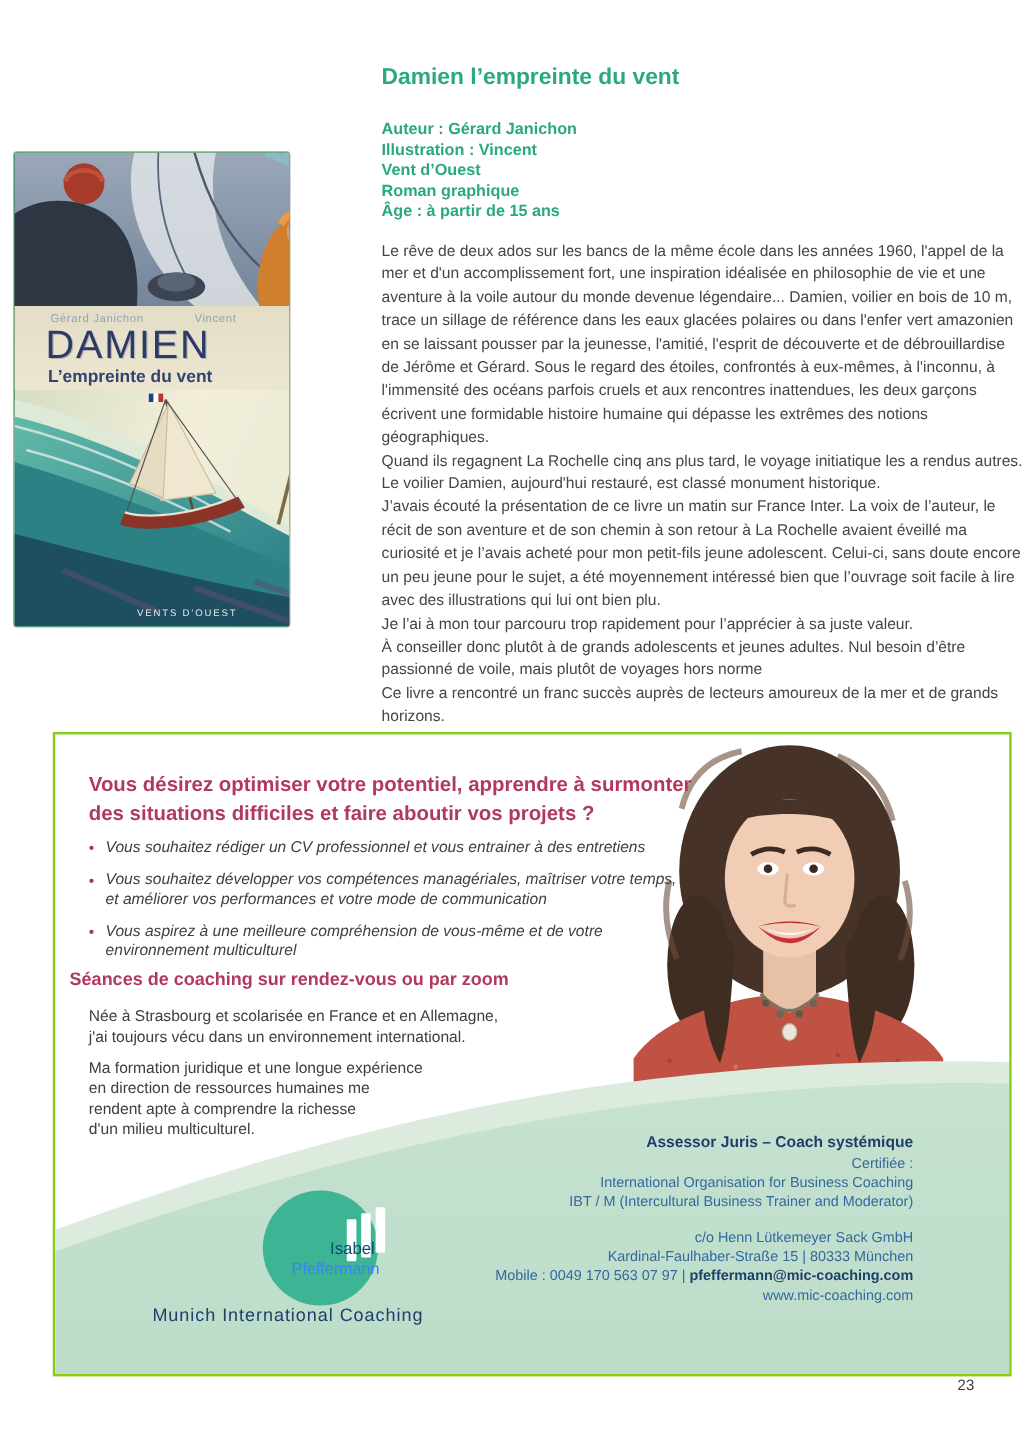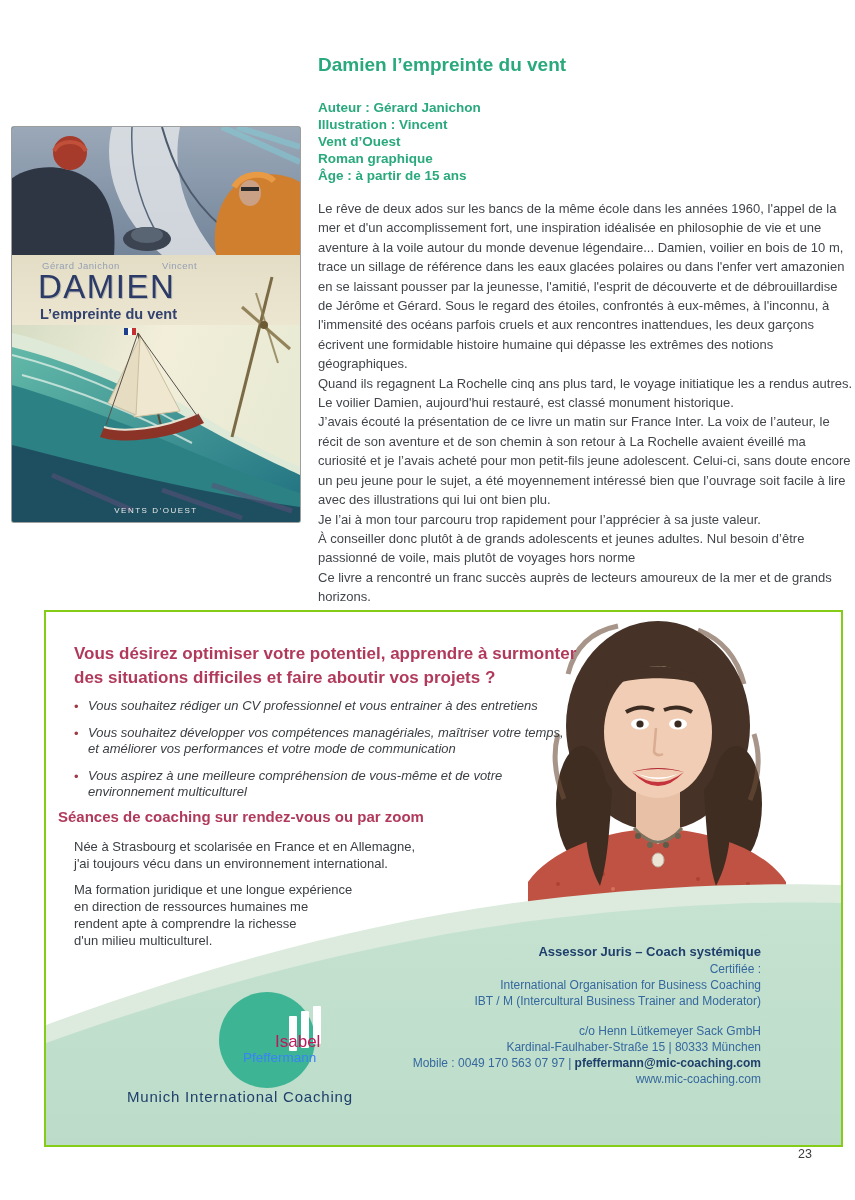--- a/index.html
+++ b/index.html
@@ -6,21 +6,21 @@
   .page{position:relative;width:855px;height:1200px;background:#ffffff;overflow:hidden;
         font-family:"Liberation Sans",sans-serif;color:#44484c;border-radius:29px;}
 
   
   .review-title{position:absolute;left:318px;top:54px;font-size:19px;font-weight:bold;color:#29a97c;}
   .book-meta{position:absolute;left:318px;top:99px;font-size:13.5px;font-weight:bold;color:#29a97c;line-height:17px;}
   .review-text{position:absolute;left:318px;top:199px;width:535px;font-size:13px;line-height:19.4px;color:#42464b;}
   .review-text p{margin:0;}
 
   
-  .cover{position:absolute;left:12px;top:127px;width:288px;height:395px;border-radius:2px;
+  .cover{position:absolute;left:12px;top:127px;width:229px;height:395px;border-radius:2px;
          box-shadow:0 0 0 1px rgba(40,40,40,.45), inset 6px 0 8px -4px rgba(0,0,0,.5);overflow:hidden;background:#22c55e;}
   .cover-photo{position:absolute;left:0;top:0;width:288px;height:128px;}
   .cover-band{position:absolute;left:0;top:128px;width:288px;height:70px;background:linear-gradient(180deg,#e4ddc6,#ece6d1);}
   .cover-author{position:absolute;left:30px;top:5px;font-size:9.5px;color:#95a0b2;letter-spacing:.5px;}
   .cover-illustrator{position:absolute;left:150px;top:5px;font-size:9.5px;color:#95a0b2;letter-spacing:.5px;}
   .cover-title{position:absolute;left:26px;top:13px;font-size:33px;font-weight:400;color:#2b3a66;letter-spacing:1.5px;
                text-shadow:1px 1px 0 rgba(43,58,102,.25);}
   .cover-subtitle{position:absolute;left:28px;top:51px;font-size:14.5px;font-weight:600;color:#33426e;}
   .cover-wave{position:absolute;left:0;top:198px;width:288px;height:197px;}
   .cover-knife{position:absolute;left:200px;top:140px;width:88px;height:200px;}
@@ -47,21 +47,21 @@
   .c-gap{height:14px;}
   .c-email{font-weight:bold;color:#1e3f6b;}
 
   
   .logo{position:absolute;left:125px;top:376px;width:260px;height:100px;z-index:3;}
   .logo-circle{position:absolute;left:48px;top:4px;width:96px;height:96px;border-radius:50%;background:#3db594;}
   .bar{position:absolute;background:#ffffff;width:8px;border-radius:1px;}
   .b1{left:70px;top:24px;height:35px;}
   .b2{left:82px;top:19px;height:37px;}
   .b3{left:94px;top:14px;height:38px;}
-  .logo-isabel{position:absolute;left:104px;top:44px;font-size:17px;color:#be185d;}
+  .logo-isabel{position:absolute;left:104px;top:44px;font-size:14px;color:#0c4a6e;}
   .logo-pfeff{position:absolute;left:72px;top:62px;font-size:13.5px;color:#3b82f6;}
   .brand{position:absolute;left:81px;top:476px;z-index:3;font-size:15px;color:#1e3f6b;letter-spacing:.8px;}
 
   .page-number{position:absolute;left:798px;top:1147px;font-size:12.5px;color:#3c3c3c;}
 </style>
 </head>
 <body>
 
 <div class="page">
 

